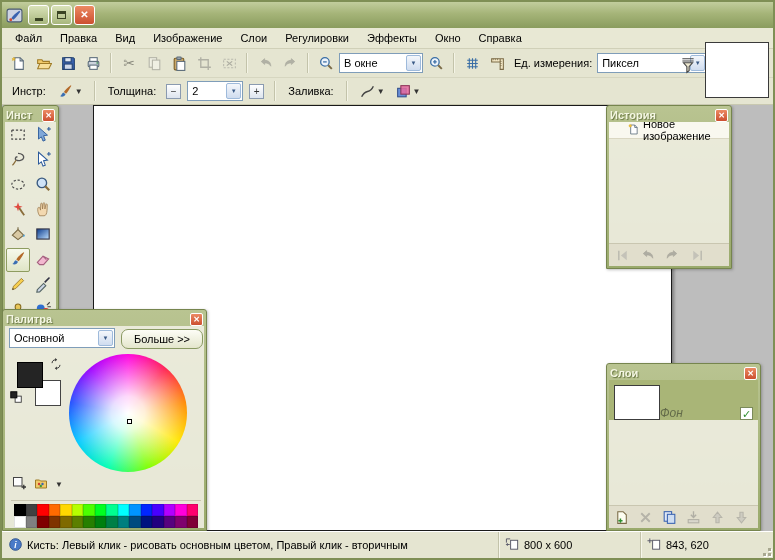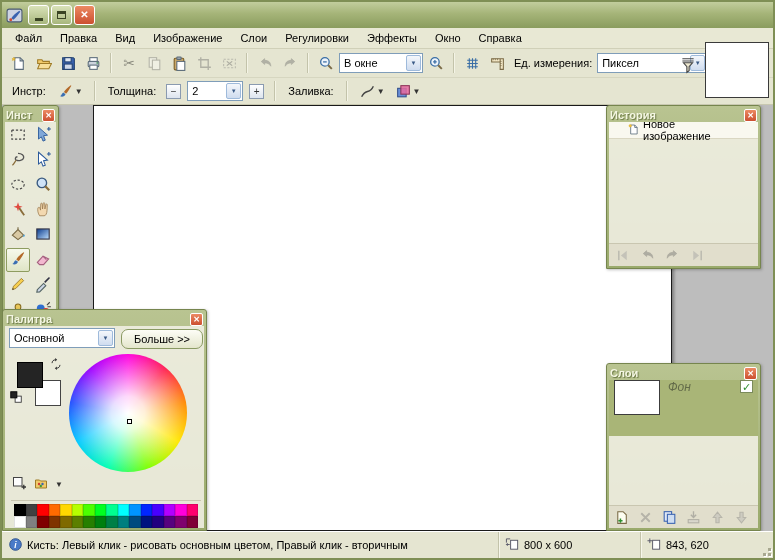--- a/index.html
+++ b/index.html
@@ -67,27 +67,27 @@
     border-top:1px solid #c9c6b0;display:flex;align-items:center;padding:1px 2px;gap:3px;}
   .panel-bar .tbbtn{width:22px;height:20px;}
   
   .tools-win{left:0;top:0;width:57px;z-index:2;}
   .tools-grid{display:grid;grid-template-columns:24px 24px;gap:1px;padding:1px;}
   .tool{width:24px;height:24px;border:1px solid transparent;background:transparent;padding:1px;
     display:flex;align-items:center;justify-content:center;}
   .tool svg{width:18px;height:18px;}
   .tool.selected{border-color:#8e9c60;border-radius:2px;background:linear-gradient(#f7f9ec,#dfe5c6);}
   
-  .hist-win{left:604px;top:0;width:155px;height:164px;z-index:2;}
+  .hist-win{left:604px;top:0;width:126px;height:164px;z-index:2;}
   .hist-item{height:17px;display:flex;align-items:center;gap:3px;background:rgba(250,249,240,.95);
     border-bottom:1px solid #dad7c2;padding:0 18px;}
   .hist-item svg{width:13px;height:13px;}
   
   .layers-win{left:604px;top:258px;width:155px;height:168px;z-index:2;}
-  .layer-row{height:56px;display:flex;align-items:flex-start;background:#a9b577;padding:0 5px;gap:8px;}
+  .layer-row{height:40px;display:flex;align-items:flex-end;background:#a9b577;padding:0 5px;}
   .layer-thumb{width:46px;height:35px;background:#fff;border:1px solid #3c3c3c;}
   .layer-name{flex:1;font-style:italic;font-size:12px;color:#636b49;}
   .checkbox{width:13px;height:13px;background:#fff;border:1px solid #7a8a5a;color:#2f8f2f;
     font-size:11px;line-height:12px;text-align:center;}
   
   .pal-win{left:0;top:204px;width:205px;height:222px;z-index:3;}
   .xp-btn{height:20px;border:1px solid #8a9a63;border-radius:7px;background:linear-gradient(#fdfdf6,#e4e6cc);
     font-size:11px;padding:0 8px;}
   .pal-select{position:absolute;left:4px;top:2px;}
   .pal-more{position:absolute;left:116px;top:3px;width:82px;}

